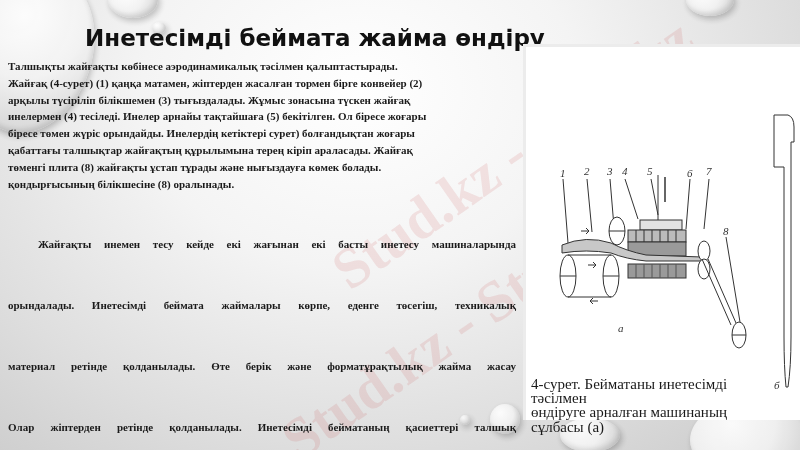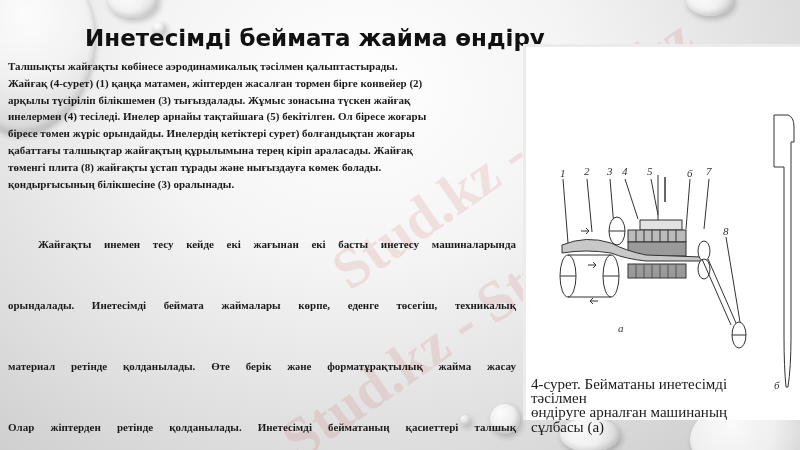--- a/index.html
+++ b/index.html
@@ -63,21 +63,21 @@
 
 <div class="body-text">
   <div>
     <span class="line">Талшықты жайғақты көбінесе аэродинамикалық тәсілмен қалыптастырады.</span>
     <span class="line">Жайғақ (4-сурет) (1) қаңқа матамен, жіптерден жасалған тормен бірге конвейер (2)</span>
     <span class="line">арқылы түсіріліп білікшемен (3) тығыздалады. Жұмыс зонасына түскен жайғақ</span>
     <span class="line">инелермен (4) тесіледі. Инелер арнайы тақтайшаға (5) бекітілген. Ол біресе жоғары</span>
     <span class="line">біресе төмен жүріс орындайды. Инелердің кетіктері   сурет) болғандықтан жоғары</span>
     <span class="line">қабаттағы талшықтар жайғақтың құрылымына терең кіріп араласады. Жайғақ</span>
     <span class="line">төменгі плита (8) жайғақты ұстап тұрады және нығыздауға көмек болады.</span>
-    <span class="line">қондырғысының білікшесіне (3) оралынады.</span>
+    <span class="line">қондырғысының білікшесіне (8) оралынады.</span>
   </div>
   <div class="para2">
     <span class="line first">Жайғақты инемен тесу кейде екі жағынан екі басты инетесу машиналарында</span>
     <span class="line">орындалады. Инетесімді беймата жаймалары көрпе, еденге төсегіш, техникалық</span>
     <span class="line">материал ретінде қолданылады. Өте берік және форматұрақтылық жайма жасау</span>
     <span class="line">Олар жіптерден ретінде қолданылады. Инетесімді бейматаның қасиеттері талшық</span>
     <span class="line">түрінде, құрылымына байланысты болғанымен көбіне процесстің негізгі</span>
     <span class="line last">параметрлеріне, әсіресе тесудің тереңдігіне және жиілігіне байланысты.</span>
   </div>
 </div>

